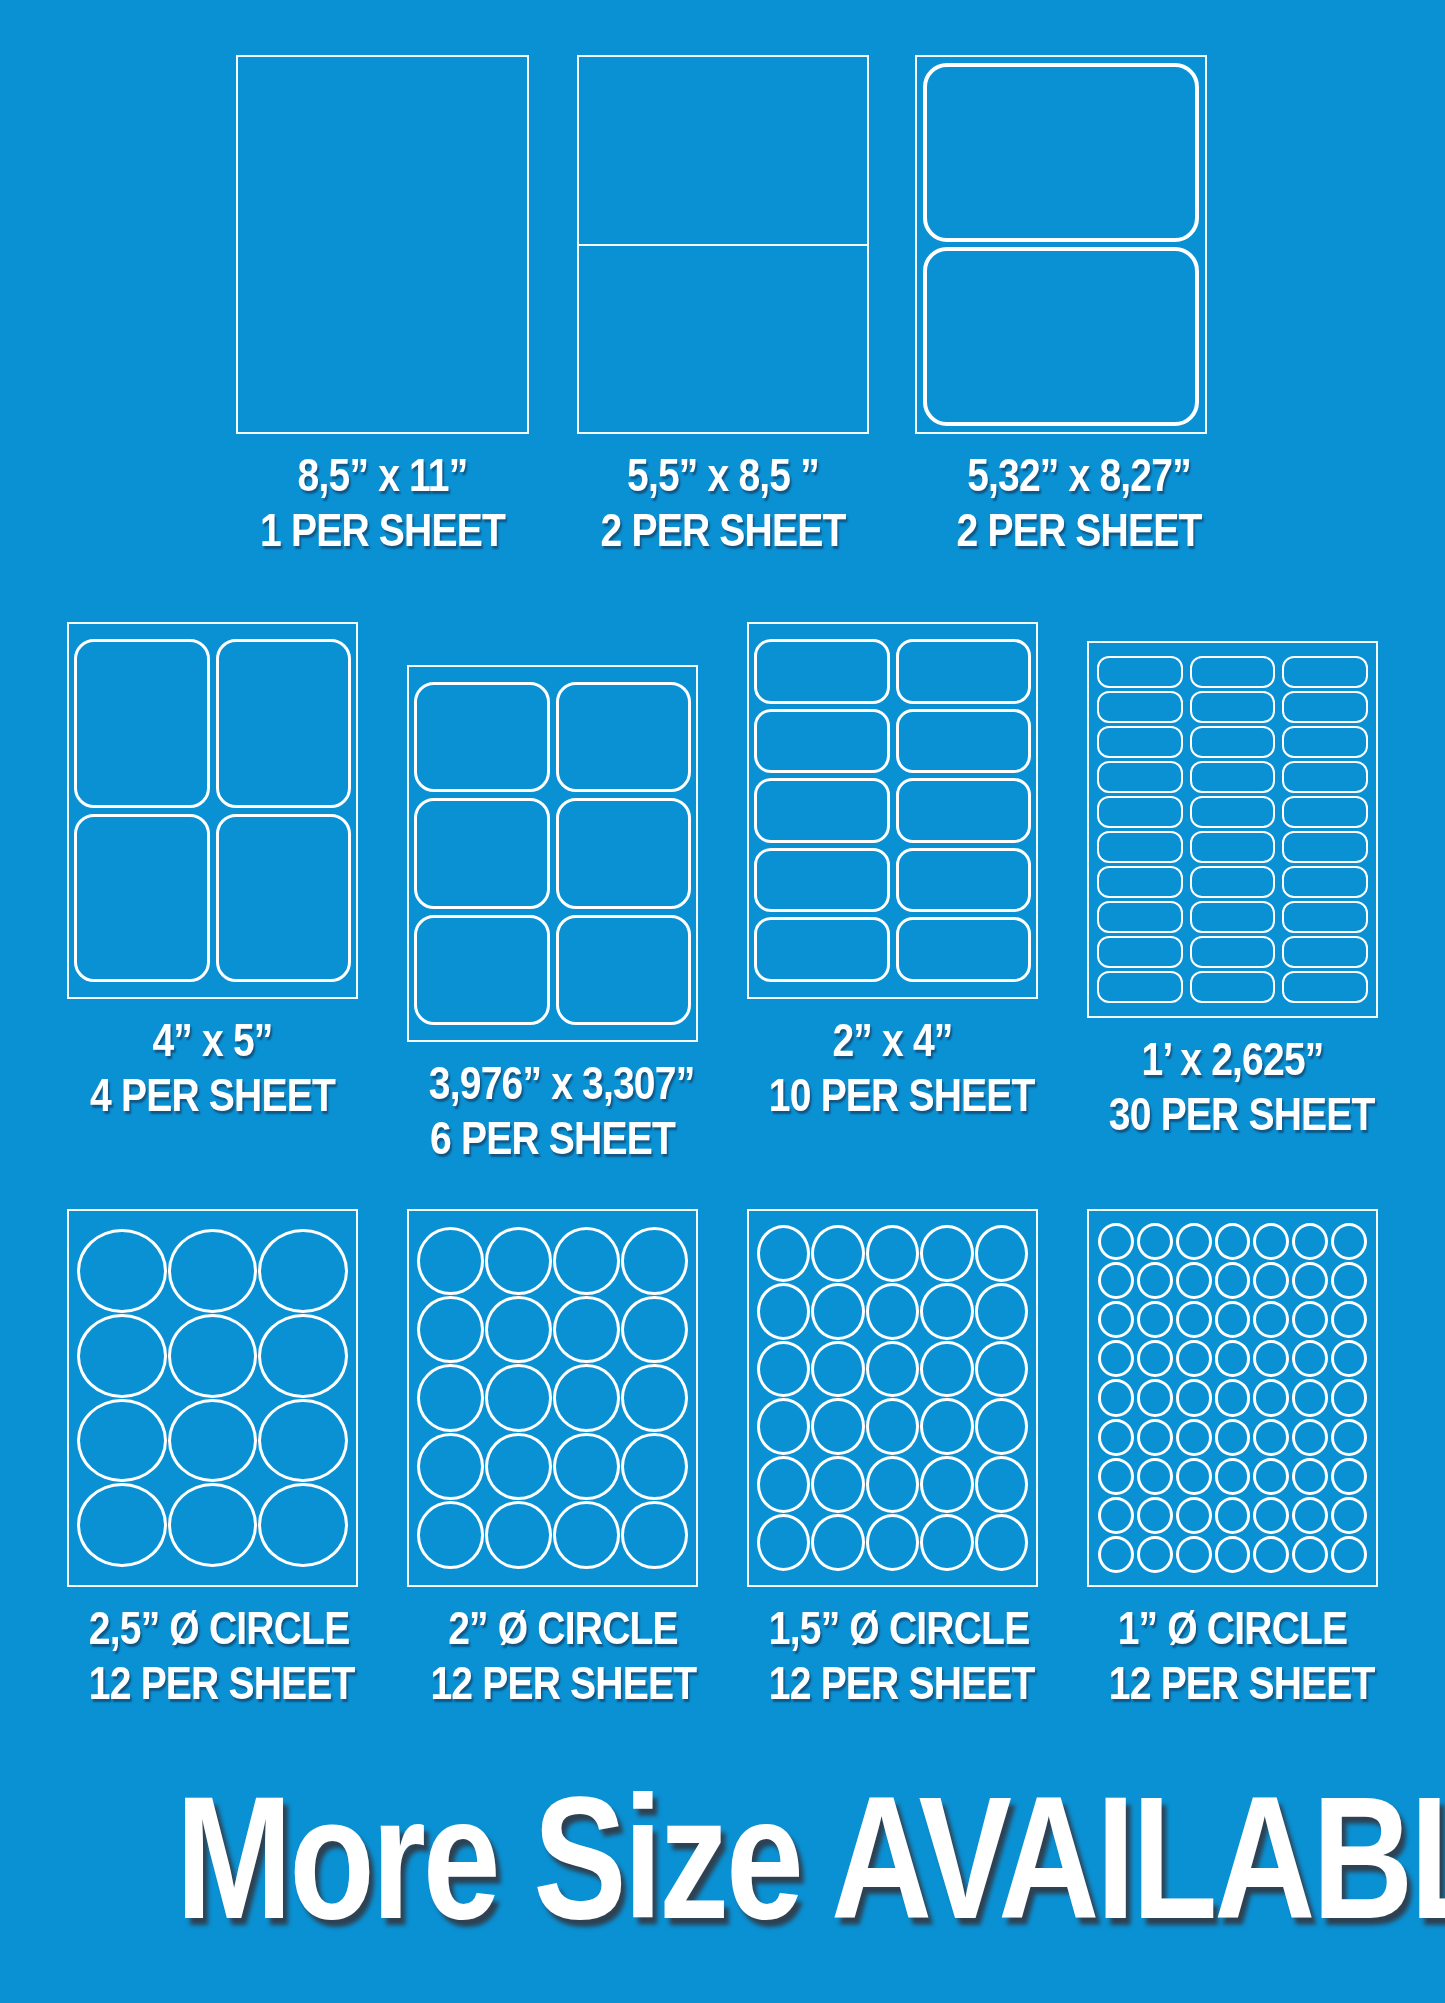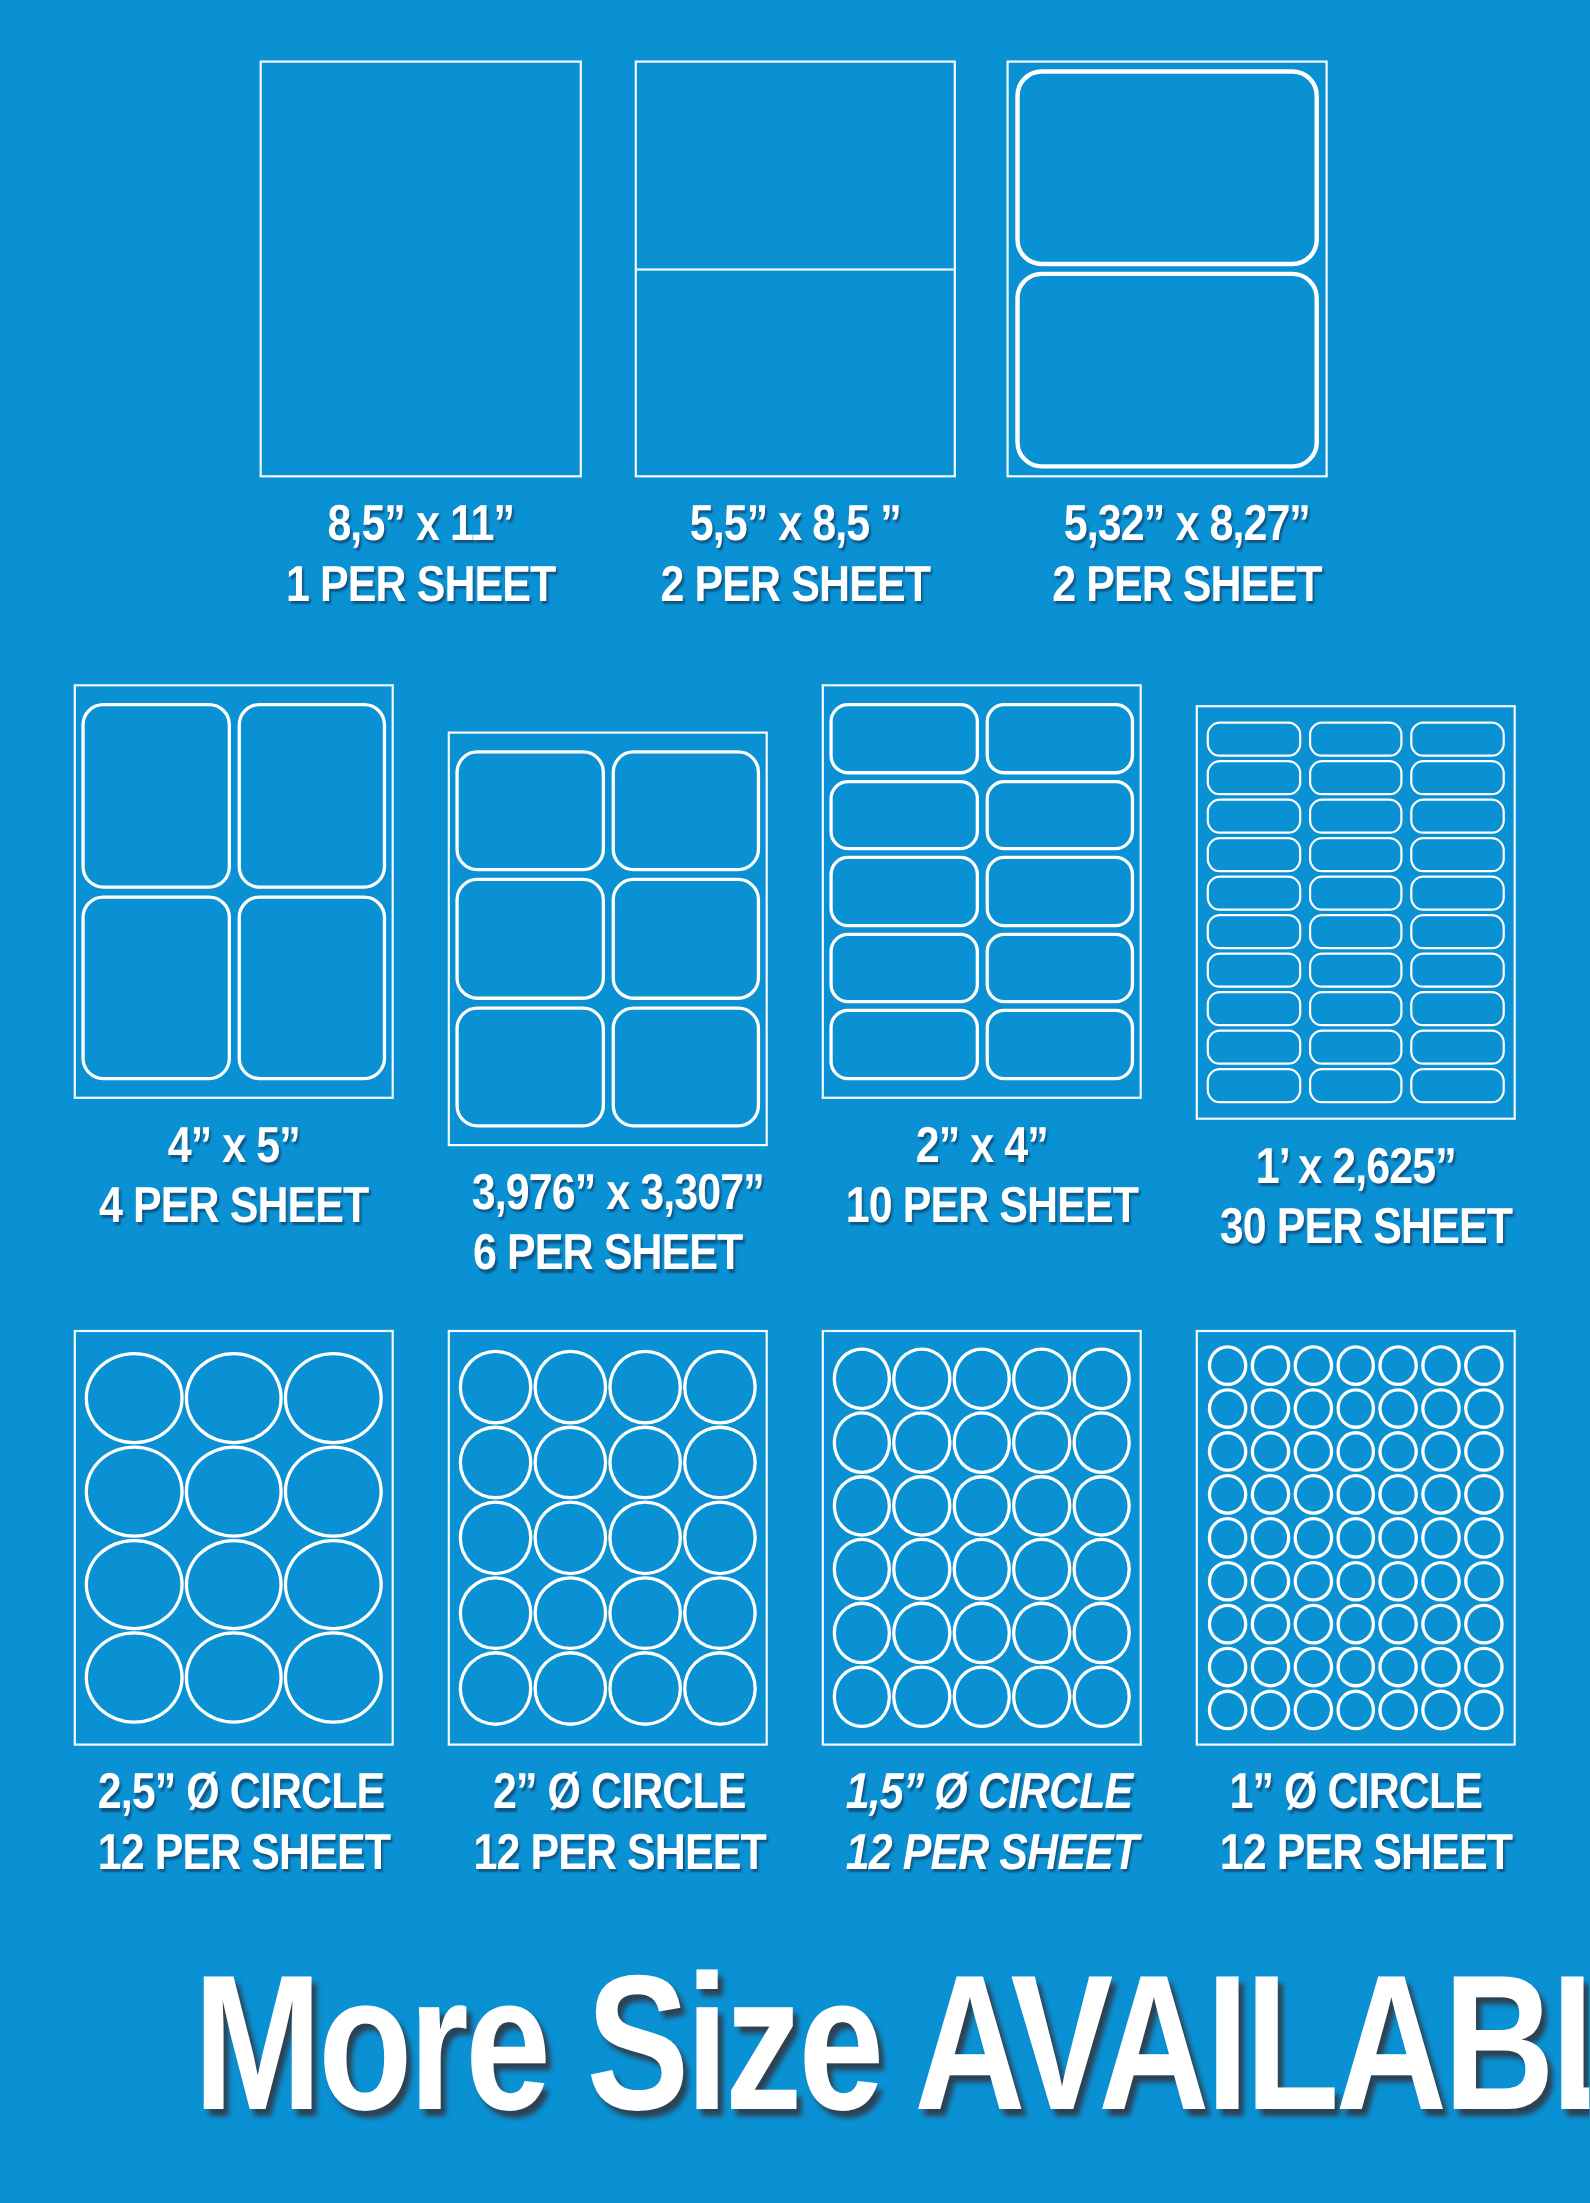--- a/index.html
+++ b/index.html
@@ -247,21 +247,21 @@
           <div class="cell"></div>
           <div class="cell"></div>
           <div class="cell"></div>
           <div class="cell"></div>
         </div>
       <figcaption class="caption">
         <div class="cap">2” Ø CIRCLE</div>
         <div class="cap">12 PER SHEET</div>
       </figcaption>
     </figure>
-    <figure class="block" style="left:747px;width:291px;font-style:italic;">
+    <figure class="block" style="left:747px;width:291px;">
       <div class="sheet r3s3" style="grid-template-columns: repeat(5, 1fr); grid-template-rows: repeat(6, 1fr);">
           <div class="cell"></div>
           <div class="cell"></div>
           <div class="cell"></div>
           <div class="cell"></div>
           <div class="cell"></div>
           <div class="cell"></div>
           <div class="cell"></div>
           <div class="cell"></div>
           <div class="cell"></div>

